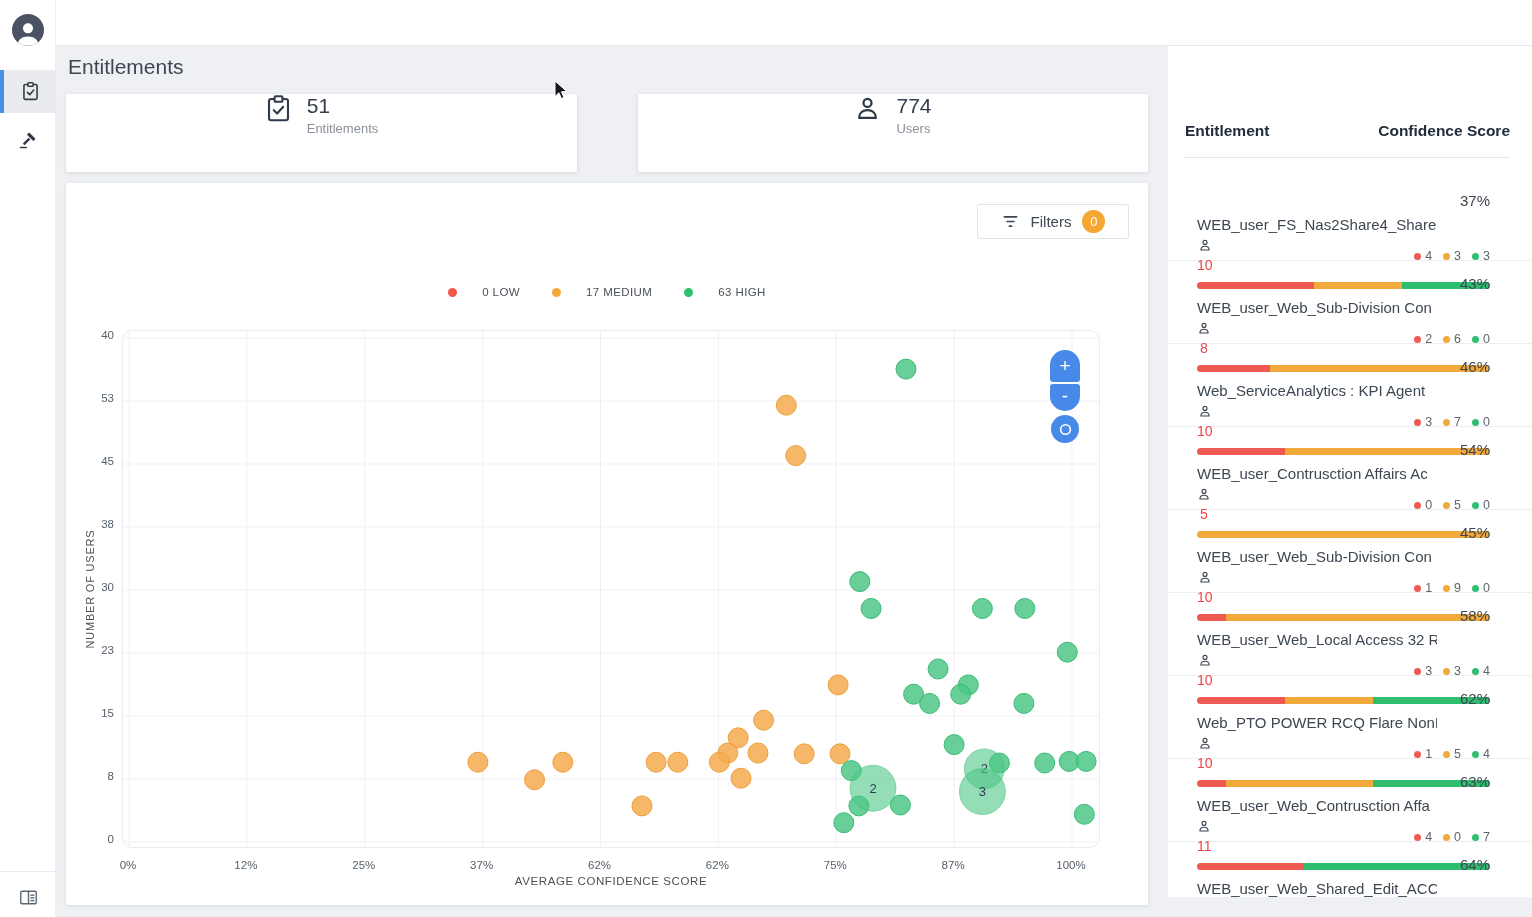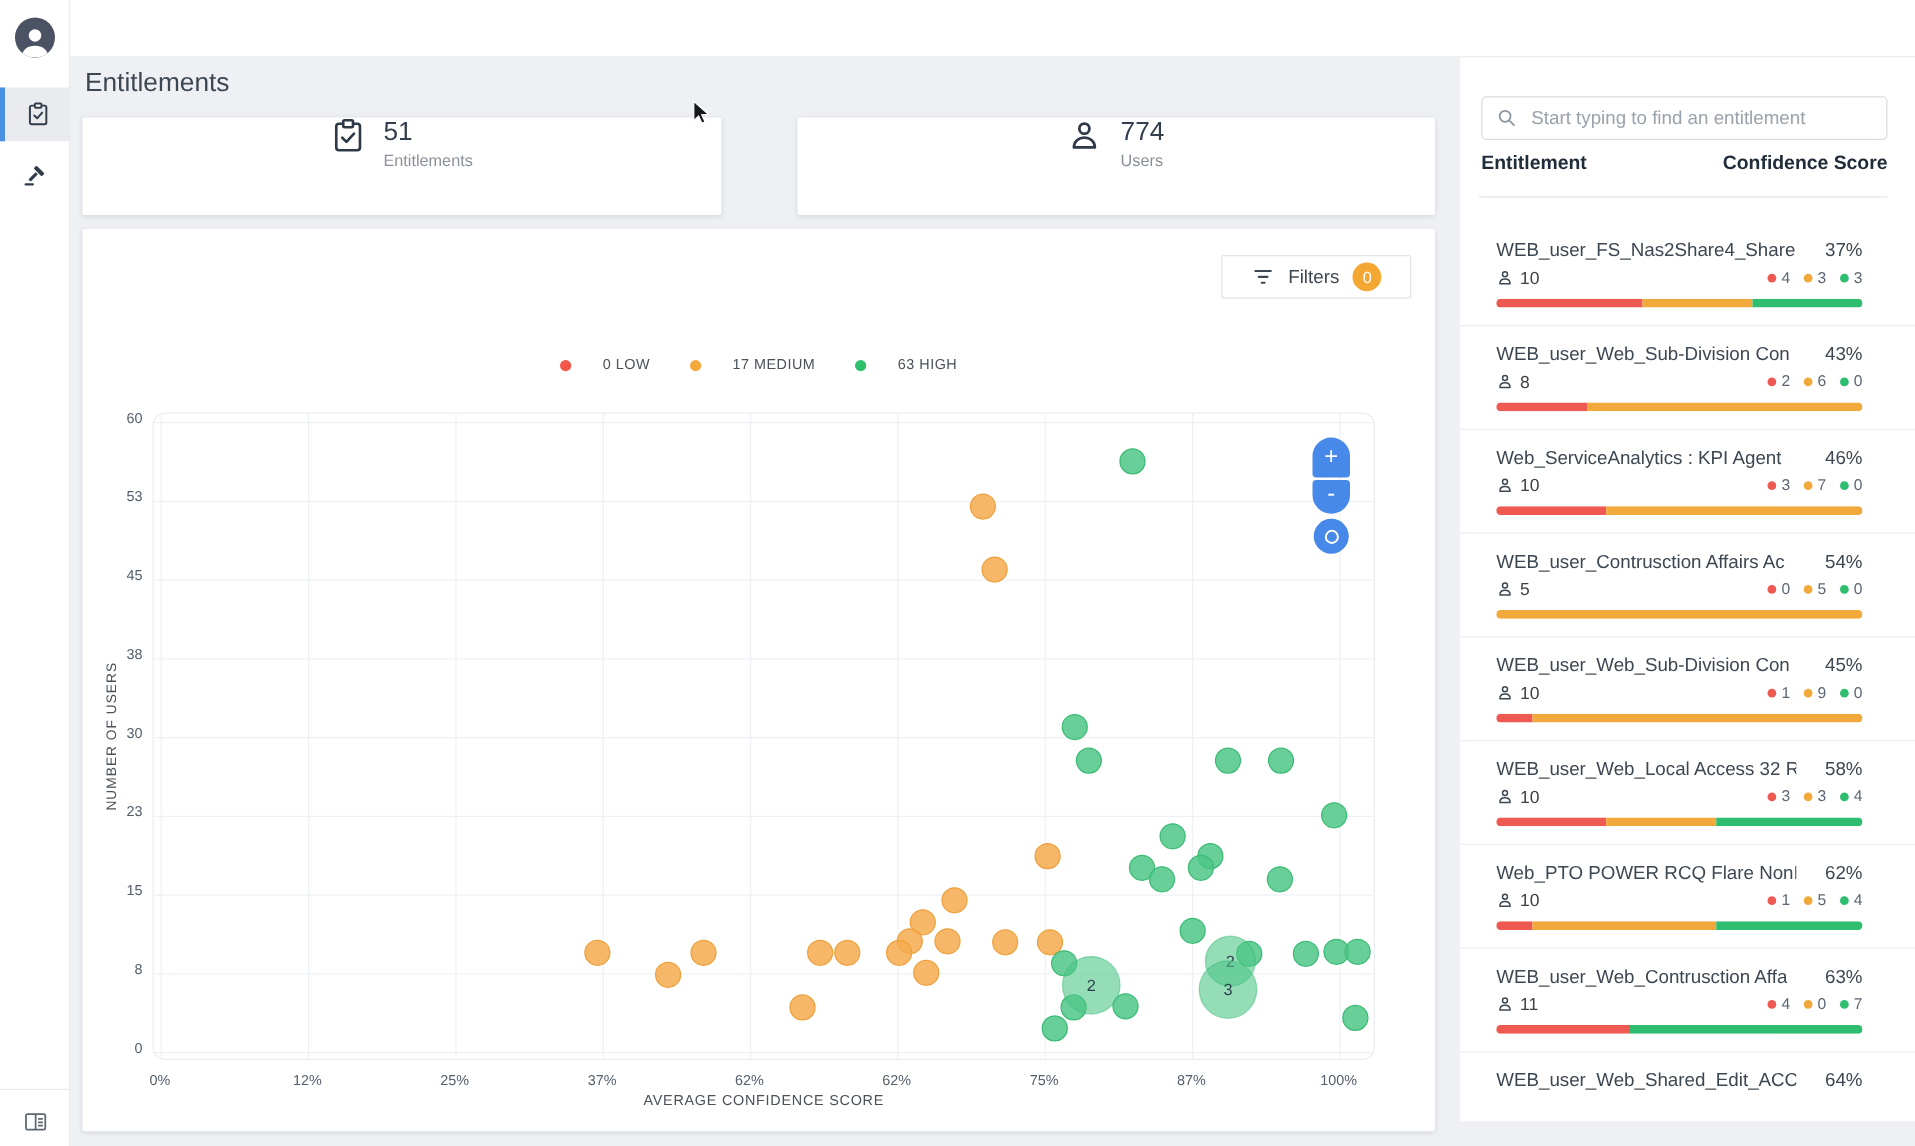--- a/index.html
+++ b/index.html
@@ -43,23 +43,23 @@
   .right-panel { position:absolute; left:1168px; top:46px; width:364px; height:851px; background:#fff; overflow:hidden; z-index:4; }
   .search-wrap { position:absolute; left:17px; top:31px; width:325px; height:35px; border:1px solid #d9dce0; border-radius:4px; background:#fff; display:flex; align-items:center; gap:9px; padding:0 11px; }
   .search-wrap input { border:none; outline:none; flex:1; font-size:15px; color:#3d4752; font-family:"Liberation Sans",sans-serif; background:transparent; }
   .search-wrap input::placeholder { color:#9aa2ab; }
   .panel-headers { position:absolute; left:17px; width:325px; top:76px; display:flex; justify-content:space-between; font-size:15.5px; font-weight:bold; color:#222d3b; }
   .header-divider { position:absolute; left:15px; width:327px; top:111px; border-top:1px solid #e3e6e9; }
   .rows { position:absolute; left:0; top:112px; width:364px; padding-top:20px; }
   .ent-row { height:83px; padding:14px 42px 0 29px; border-bottom:1px solid #eceef0; cursor:pointer; }
   .ent-row.partial { border-bottom:none; }
   .er-top { display:flex; justify-content:space-between; font-size:15px; color:#3d4752; }
-  .er-name { white-space:nowrap; overflow:hidden; max-width:240px; }
+  .er-name { white-space:nowrap; overflow:hidden; max-width:240px;margin-top:24px; }
   .er-meta { display:flex; justify-content:space-between; align-items:center; margin-top:5px; }
-  .er-users { display:flex; align-items:center; gap:5px; font-size:14px; color:#404040; }
+  .er-users { display:flex; align-items:center; gap:5px; font-size:14px; color:#ef4444;flex-direction:column; }
   .er-dots { display:flex; align-items:center; gap:11px; font-size:12.5px; color:#5c6672; }
   .dot { width:7px; height:7px; border-radius:50%; display:inline-block; margin-right:4px; }
   .er-bar { display:flex; height:7px; border-radius:4px; overflow:hidden; margin-top:9px; }
   .er-bar span { height:100%; }
   .cursor { position:absolute; left:553px; top:80px; z-index:50; pointer-events:none; }
 </style>
 </head>
 <body>
 
 <div class="topbar"></div>
@@ -219,21 +219,21 @@
       </svg></div>
   <div id="yticks">
       <span class="ytick" style="top: 650px;">0</span>
       <span class="ytick" style="top: 587px;">8</span>
       <span class="ytick" style="top: 524px;">15</span>
       <span class="ytick" style="top: 461px;">23</span>
       <span class="ytick" style="top: 398px;">30</span>
       <span class="ytick" style="top: 335px;">38</span>
       <span class="ytick" style="top: 272px;">45</span>
       <span class="ytick" style="top: 209px;">53</span>
-      <span class="ytick" style="top: 146px;">60</span>
+      <span class="ytick" style="top: 146px;">40</span>
     </div>
   <div id="xticks">
       <span class="xtick" style="left: 32px;">0%</span>
       <span class="xtick" style="left: 149.875px;">12%</span>
       <span class="xtick" style="left: 267.75px;">25%</span>
       <span class="xtick" style="left: 385.625px;">37%</span>
       <span class="xtick" style="left: 503.5px;">62%</span>
       <span class="xtick" style="left: 621.375px;">62%</span>
       <span class="xtick" style="left: 739.25px;">75%</span>
       <span class="xtick" style="left: 857.125px;">87%</span>
@@ -245,27 +245,20 @@
     <div class="zbtn zminus">-</div>
     <div class="zreset">
       <svg width="13" height="13" viewBox="0 0 14 14">
         <circle cx="7" cy="7" r="5.2" fill="none" stroke="#fff" stroke-width="1.7"></circle>
       </svg>
     </div>
   </div>
 </div>
 
 <div class="right-panel">
-  <div class="search-wrap">
-    <svg width="17" height="17" viewBox="0 0 24 24" fill="none" stroke="#8c949e" stroke-width="2" stroke-linecap="round">
-      <circle cx="10" cy="10" r="6.2"></circle>
-      <line x1="14.8" y1="14.8" x2="20" y2="20"></line>
-    </svg>
-    <input type="text" placeholder="Start typing to find an entitlement" style="">
-  </div>
   <div class="panel-headers">
     <span>Entitlement</span>
     <span>Confidence Score</span>
   </div>
   <div class="header-divider"></div>
   <div class="rows" id="ent-rows">
       <div class="ent-row">
         <div class="er-top">
       <span class="er-name">WEB_user_FS_Nas2Share4_Share</span>
       <span class="er-score">37%</span>

